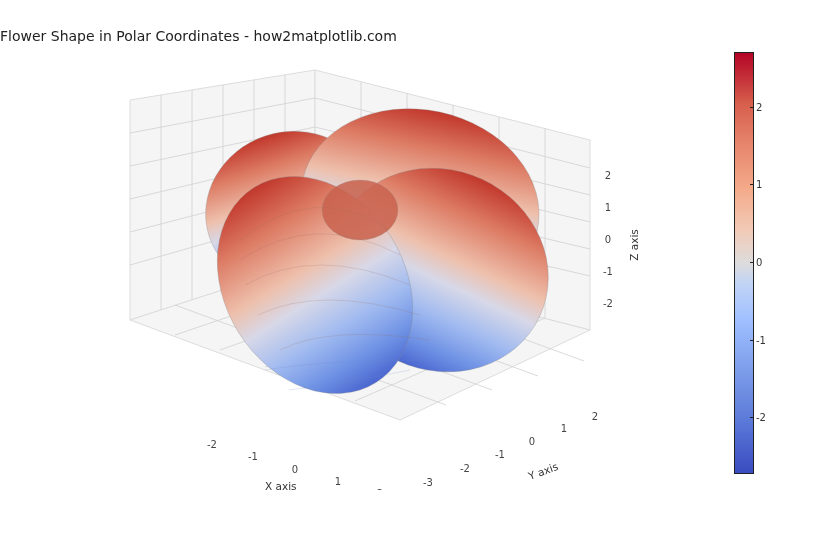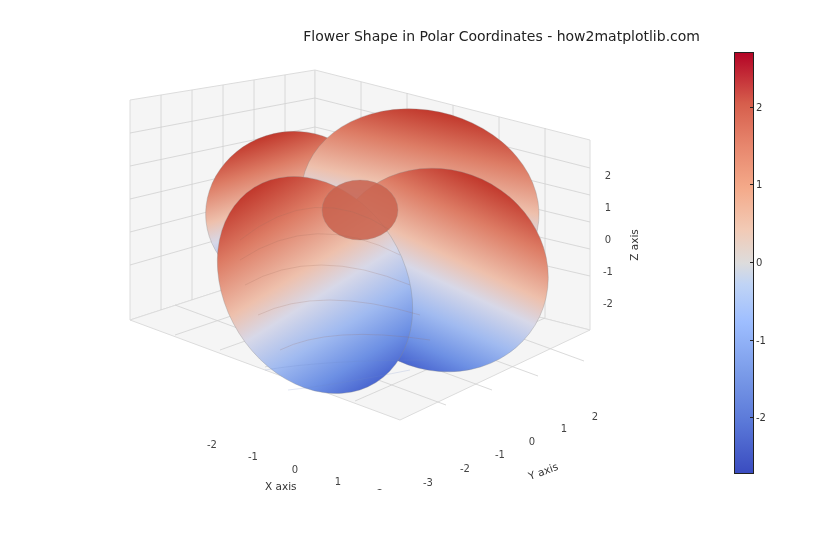--- a/index.html
+++ b/index.html
@@ -14,21 +14,21 @@
   .figure {
     position: relative;
     width: 840px;
     height: 560px;
   }
   .title {
     position: absolute;
     top: 28px;
     left: 0;
     width: 700px;
-    text-align: right;
+    text-align: left;
     font-size: 14px;
     color: #222;
   }
   .axes3d {
     position: absolute;
     left: 90px;
     top: 60px;
     width: 560px;
     height: 430px;
   }

